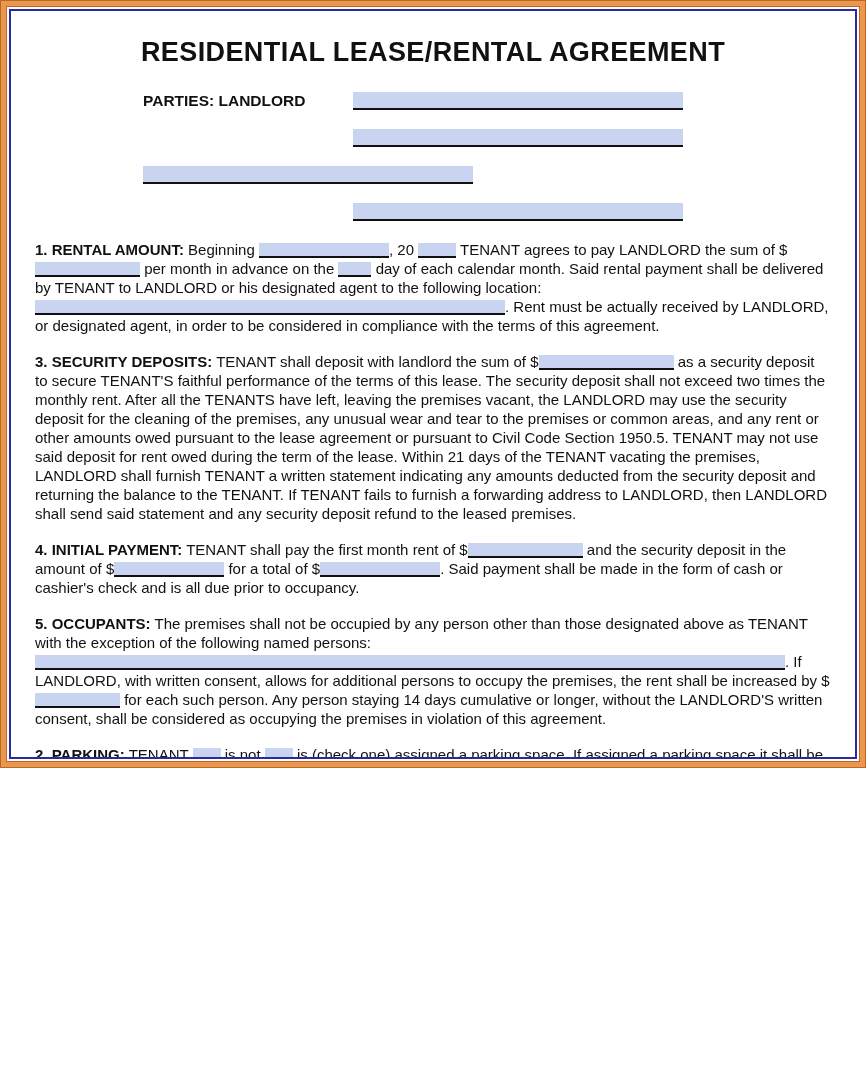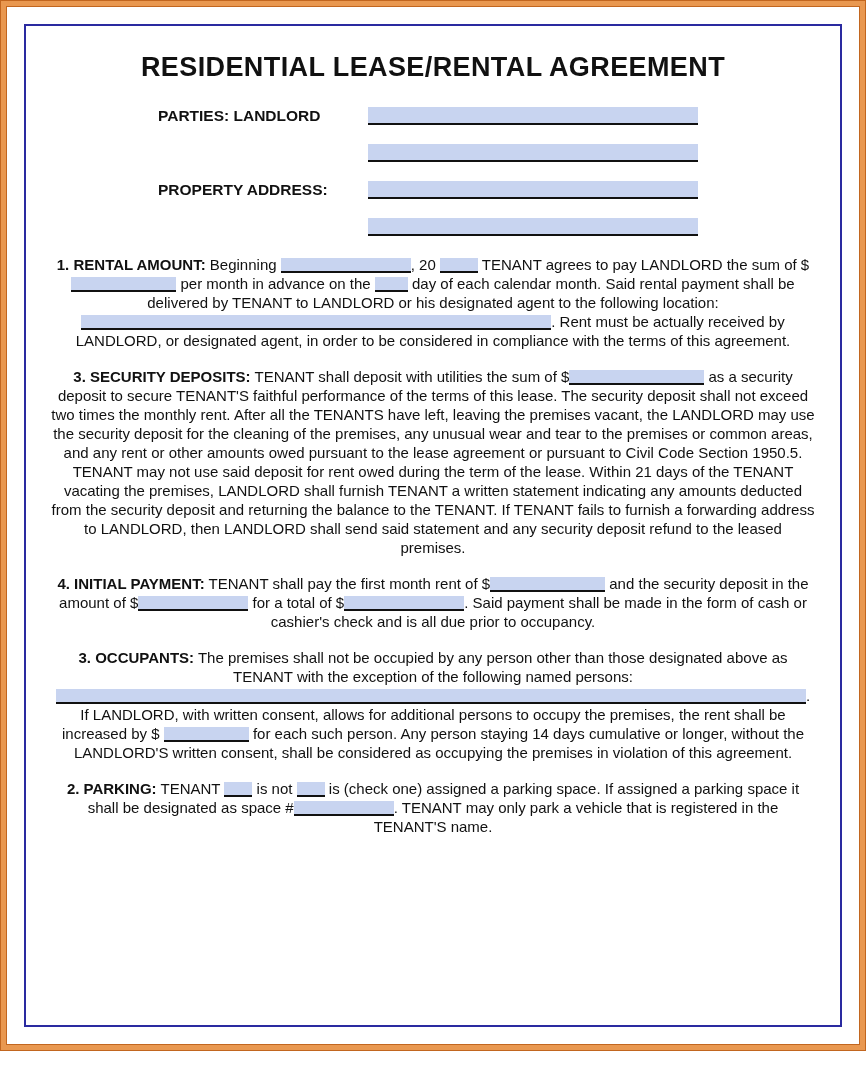--- a/index.html
+++ b/index.html
@@ -7,25 +7,25 @@
   body {
     width: 866px;
     height: 1075px;
     background: #ffffff;
     font-family: "Liberation Sans", sans-serif;
     color: #111;
   }
   
   .page {
     width: 866px;
-    height: 1051px;
+    height: 768px;
     background: #fff;
     border: 1px solid #c2661f;
     box-shadow: inset 0 0 0 5px #e9985055, inset 0 0 0 5px #e99850, inset 0 0 0 6px #c2661f;
-    padding: 23px;
+    padding: 8px;
   }
   .inner {
     width: 100%;
     height: 100%;
     border: 2px solid #2a2aa0;
     padding: 12px 24px 0 24px;
     overflow: hidden;
   }
   h1 {
     margin: 14px 0 24px 0;
@@ -51,21 +51,20 @@
   }
   .hdr-field {
     height: 18px;
     width: 330px;
     vertical-align: baseline;
   }
   .para {
     font-size: 15px;
     line-height: 19px;
     margin: 0 0 17px 0;
-    text-align: center;
   }
   .para b { font-weight: bold; }
 </style>
 </head>
 <body>
 
 <div class="page">
   <div class="inner">
 
     <h1>RESIDENTIAL LEASE/RENTAL AGREEMENT</h1>
@@ -73,21 +72,20 @@
     <div class="hdr">
       <div class="hdr-row">
         <span class="hdr-label">PARTIES: LANDLORD</span>
         <span class="field hdr-field"></span>
       </div>
       <div class="hdr-row">
         <span class="hdr-label"></span>
         <span class="field hdr-field"></span>
       </div>
       <div class="hdr-row">
-        <span class="hdr-label">PROPERTY ADDRESS:</span>
         <span class="field hdr-field"></span>
       </div>
       <div class="hdr-row">
         <span class="hdr-label"></span>
         <span class="field hdr-field"></span>
       </div>
     </div>
 
     <p class="para">
       <b>1. RENTAL AMOUNT:</b>
@@ -97,33 +95,33 @@
       <span>TENANT agrees to pay LANDLORD the sum of $</span><span class="field" style="width:105px"></span>
       <span>per month in advance on the</span>
       <span class="field" style="width:33px"></span>
       <span>day of each calendar month. Said rental payment shall be delivered by TENANT to LANDLORD or his designated agent to the following location:</span>
       <span class="field" style="width:470px"></span><span>. Rent must be actually received by LANDLORD, or designated agent, in order to be considered in compliance with the terms of this agreement.</span>
     </p>
 
 
     <p class="para">
       <b>3. SECURITY DEPOSITS:</b>
-      <span>TENANT shall deposit with utilities the sum of $</span><span class="field" style="width:135px"></span>
+      <span>TENANT shall deposit with landlord the sum of $</span><span class="field" style="width:135px"></span>
       <span>as a security deposit to secure TENANT'S faithful performance of the terms of this lease. The security deposit shall not exceed two times the monthly rent. After all the TENANTS have left, leaving the premises vacant, the LANDLORD may use the security deposit for the cleaning of the premises, any unusual wear and tear to the premises or common areas, and any rent or other amounts owed pursuant to the lease agreement or pursuant to Civil Code Section 1950.5. TENANT may not use said deposit for rent owed during the term of the lease. Within 21 days of the TENANT vacating the premises, LANDLORD shall furnish TENANT a written statement indicating any amounts deducted from the security deposit and returning the balance to the TENANT. If TENANT fails to furnish a forwarding address to LANDLORD, then LANDLORD shall send said statement and any security deposit refund to the leased premises.</span>
     </p>
 
     <p class="para">
       <b>4. INITIAL PAYMENT:</b>
       <span>TENANT shall pay the first month rent of $</span><span class="field" style="width:115px"></span>
       <span>and the security deposit in the amount of $</span><span class="field" style="width:110px"></span>
       <span>for a total of $</span><span class="field" style="width:120px"></span><span>. Said payment shall be made in the form of cash or cashier's check and is all due prior to occupancy.</span>
     </p>
 
     <p class="para">
-      <b>3. OCCUPANTS:</b>
+      <b>5. OCCUPANTS:</b>
       <span>The premises shall not be occupied by any person other than those designated above as TENANT with the exception of the following named persons:</span>
       <span class="field" style="width:750px"></span><span>.</span>
       <span>If LANDLORD, with written consent, allows for additional persons to occupy the premises, the rent shall be increased by $</span>
       <span class="field" style="width:85px"></span>
       <span>for each such person. Any person staying 14 days cumulative or longer, without the LANDLORD'S written consent, shall be considered as occupying the premises in violation of this agreement.</span>
     </p>
 
 
 
     <p class="para">

